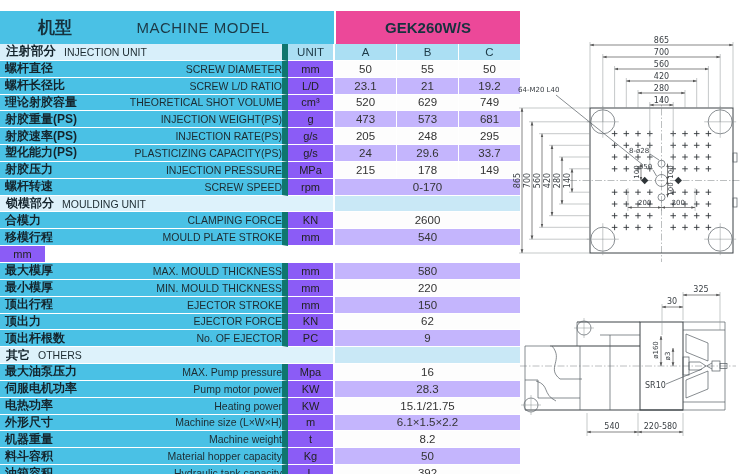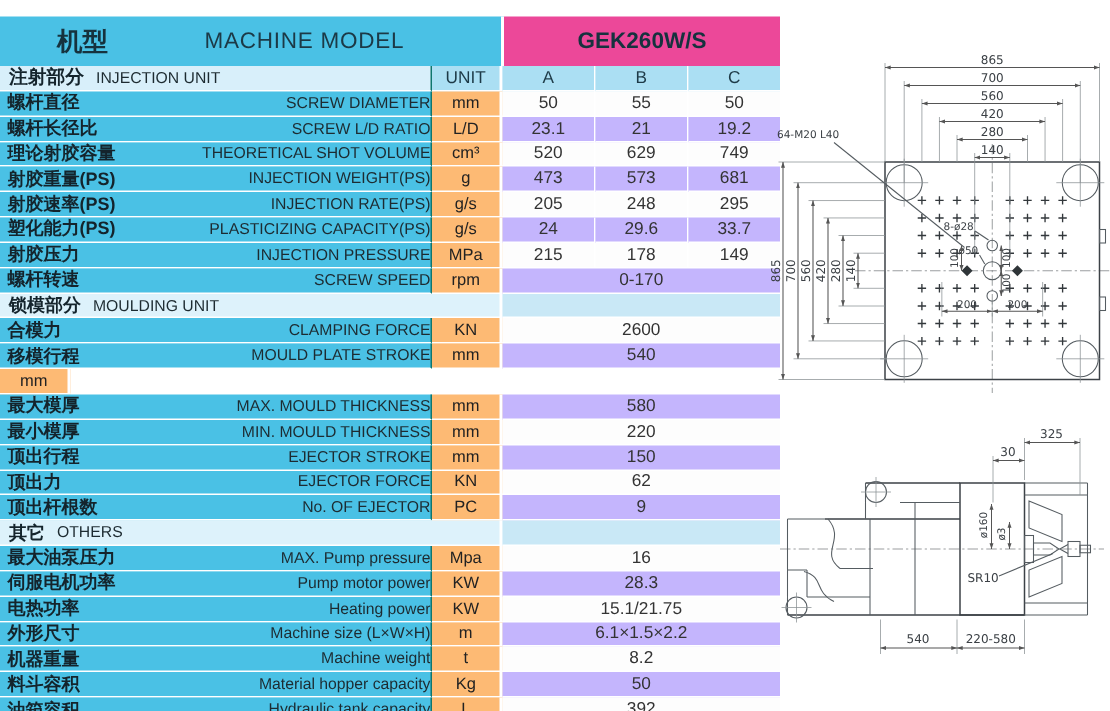--- a/index.html
+++ b/index.html
@@ -12,24 +12,24 @@
     flex-direction:column;border-bottom:3px solid #1d4e74;background:#fff}
   .trow{height:33px;display:flex;flex:0 0 33px}
   .trow .tl{width:336px;background:#4ac1e5;display:flex;align-items:center;border-right:2px solid #fff}
   .tl .zh{font-size:17px;font-weight:bold;color:#16323e;margin-left:38px;white-space:nowrap}
   .tl .en{flex:1;text-align:center;font-size:15px;color:#1c3946;letter-spacing:.5px}
   .trow .tm{flex:1;background:#ec4899;display:flex;align-items:center;justify-content:center;
     font-size:15px;font-weight:bold;color:#16323e}
 
   .r{flex:1;display:flex;min-height:0}
   .lab{width:288px;background:#4ac1e5;display:flex;align-items:center;
-    border-bottom:1px solid #fff;border-right:1px solid #0f766e;overflow:hidden}
+    border-bottom:1px solid #fff;border-right:6px solid #0f766e;overflow:hidden}
   .lab .zh{min-width:96px;padding-left:5px;font-size:12px;font-weight:bold;color:#14242c;white-space:nowrap}
   .lab .en{flex:1;text-align:right;font-size:10.5px;color:#1d2b31;white-space:nowrap}
-  .unit{width:47px;background:#fdba74;display:flex;align-items:center;justify-content:center;
+  .unit{width:47px;background:#8b5cf6;display:flex;align-items:center;justify-content:center;
     font-size:11px;color:#222;border-bottom:1px solid #fff;border-right:2px solid #fff}
   .vals{flex:1;display:flex;min-width:0}
   .vals .v{flex:1;display:flex;align-items:center;justify-content:center;font-size:11.5px;color:#333;
     border-bottom:1px solid #fff;border-right:1px solid #fff}
   .vals .v:last-child{border-right:none}
   .r.w .v{background:#fdfdfd}
   .r.g .v{background:#c4b5fd}
 
   .r.head .lab{background:#d8effa}
   .r.head .lab .zh{font-size:12.5px}

